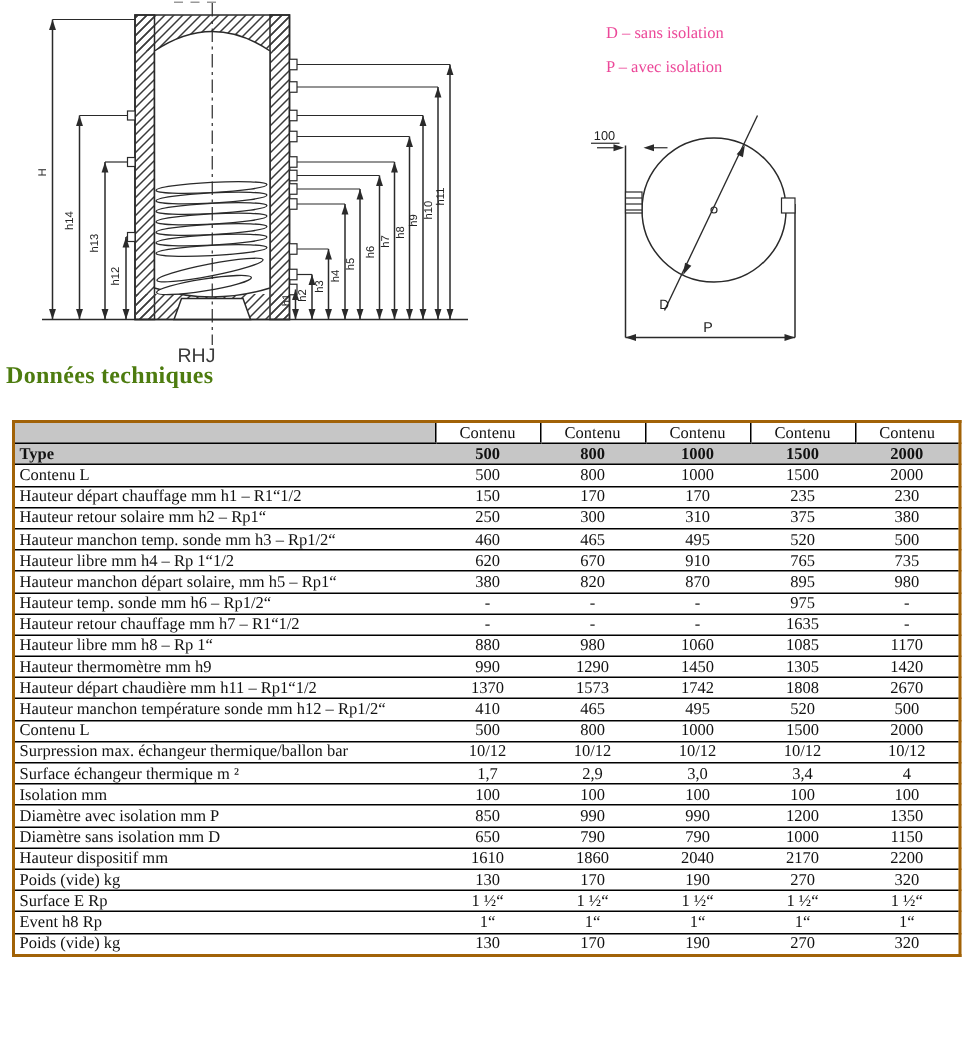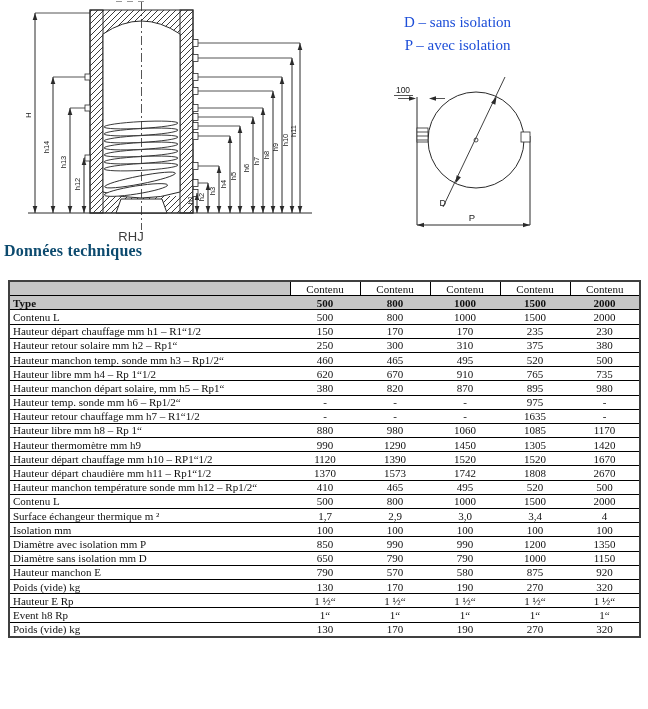--- a/index.html
+++ b/index.html
@@ -1,26 +1,26 @@
 <!DOCTYPE html>
 <html style="--row-gray: #c6c6c6;"><head>
 <meta charset="utf-8">
 <style>
   html,body{margin:0;padding:0;overflow:hidden;}
   body{
     width:648px;height:709px;position:relative;background:#fff;
     font-family:"Liberation Serif","DejaVu Serif",serif;color:#111;
   }
   .diagram-layer{position:absolute;left:0;top:0;}
-  .legend{position:absolute;left:404px;top:11px;font-size:15px;line-height:23px;color:#1d4ed8;text-align:center;}
-  .heading{position:absolute;left:4px;top:242px;font-size:16px;font-weight:bold;color:#0c4a6e;letter-spacing:.2px;}
+  .legend{position:absolute;left:404px;top:11px;font-size:11px;line-height:23px;color:#ec4899;}
+  .heading{position:absolute;left:4px;top:242px;font-size:16px;font-weight:bold;color:#4d7c0f;letter-spacing:.2px;}
   table.tech{
     position:absolute;left:8px;top:280px;width:633px;
     border-collapse:collapse;table-layout:fixed;
-    font-size:11px;border:2px solid #404040;
+    font-size:11px;border:2px solid #a16207;
   }
   table.tech td{
     height:13.2px;line-height:12px;padding:0 3px;
     border-top:1px solid #000;overflow:hidden;white-space:nowrap;
   }
   table.tech td.val{text-align:center;padding:0 1px;}
   table.tech thead td{border-bottom:1.5px solid #000;}
   table.tech thead td.val{border-left:1px solid #000;background:#fff;}
   table.tech thead td.lbl{background:var(--row-gray,#c6c6c6);}
   table.tech tr.gray td{background:var(--row-gray,#c6c6c6);border-bottom:1.5px solid #000;font-weight:bold;}
@@ -305,28 +305,20 @@
       </tr>
       <tr>
         <td class="lbl">Hauteur thermomètre mm h9</td>
         <td class="val">990</td>
         <td class="val">1290</td>
         <td class="val">1450</td>
         <td class="val">1305</td>
         <td class="val">1420</td>
       </tr>
       <tr>
-        <td class="lbl">Hauteur départ chauffage mm h10 – RP1“1/2</td>
-        <td class="val">1120</td>
-        <td class="val">1390</td>
-        <td class="val">1520</td>
-        <td class="val">1520</td>
-        <td class="val">1670</td>
-      </tr>
-      <tr>
         <td class="lbl">Hauteur départ chaudière mm h11 – Rp1“1/2</td>
         <td class="val">1370</td>
         <td class="val">1573</td>
         <td class="val">1742</td>
         <td class="val">1808</td>
         <td class="val">2670</td>
       </tr>
       <tr>
         <td class="lbl">Hauteur manchon température sonde mm h12 – Rp1/2“</td>
         <td class="val">410</td>
@@ -337,20 +329,28 @@
       </tr>
       <tr>
         <td class="lbl">Contenu L</td>
         <td class="val">500</td>
         <td class="val">800</td>
         <td class="val">1000</td>
         <td class="val">1500</td>
         <td class="val">2000</td>
       </tr>
       <tr>
+        <td class="lbl">Surpression max. échangeur thermique/ballon bar</td>
+        <td class="val">10/12</td>
+        <td class="val">10/12</td>
+        <td class="val">10/12</td>
+        <td class="val">10/12</td>
+        <td class="val">10/12</td>
+      </tr>
+      <tr>
         <td class="lbl">Surface échangeur thermique m ²</td>
         <td class="val">1,7</td>
         <td class="val">2,9</td>
         <td class="val">3,0</td>
         <td class="val">3,4</td>
         <td class="val">4</td>
       </tr>
       <tr>
         <td class="lbl">Isolation mm</td>
         <td class="val">100</td>
@@ -369,37 +369,37 @@
       </tr>
       <tr>
         <td class="lbl">Diamètre sans isolation mm D</td>
         <td class="val">650</td>
         <td class="val">790</td>
         <td class="val">790</td>
         <td class="val">1000</td>
         <td class="val">1150</td>
       </tr>
       <tr>
-        <td class="lbl">Hauteur manchon E</td>
-        <td class="val">790</td>
-        <td class="val">570</td>
-        <td class="val">580</td>
-        <td class="val">875</td>
-        <td class="val">920</td>
+        <td class="lbl">Hauteur dispositif mm</td>
+        <td class="val">1610</td>
+        <td class="val">1860</td>
+        <td class="val">2040</td>
+        <td class="val">2170</td>
+        <td class="val">2200</td>
       </tr>
       <tr>
         <td class="lbl">Poids (vide) kg</td>
         <td class="val">130</td>
         <td class="val">170</td>
         <td class="val">190</td>
         <td class="val">270</td>
         <td class="val">320</td>
       </tr>
       <tr>
-        <td class="lbl">Hauteur E Rp</td>
+        <td class="lbl">Surface E Rp</td>
         <td class="val">1 ½“</td>
         <td class="val">1 ½“</td>
         <td class="val">1 ½“</td>
         <td class="val">1 ½“</td>
         <td class="val">1 ½“</td>
       </tr>
       <tr>
         <td class="lbl">Event h8 Rp</td>
         <td class="val">1“</td>
         <td class="val">1“</td>

